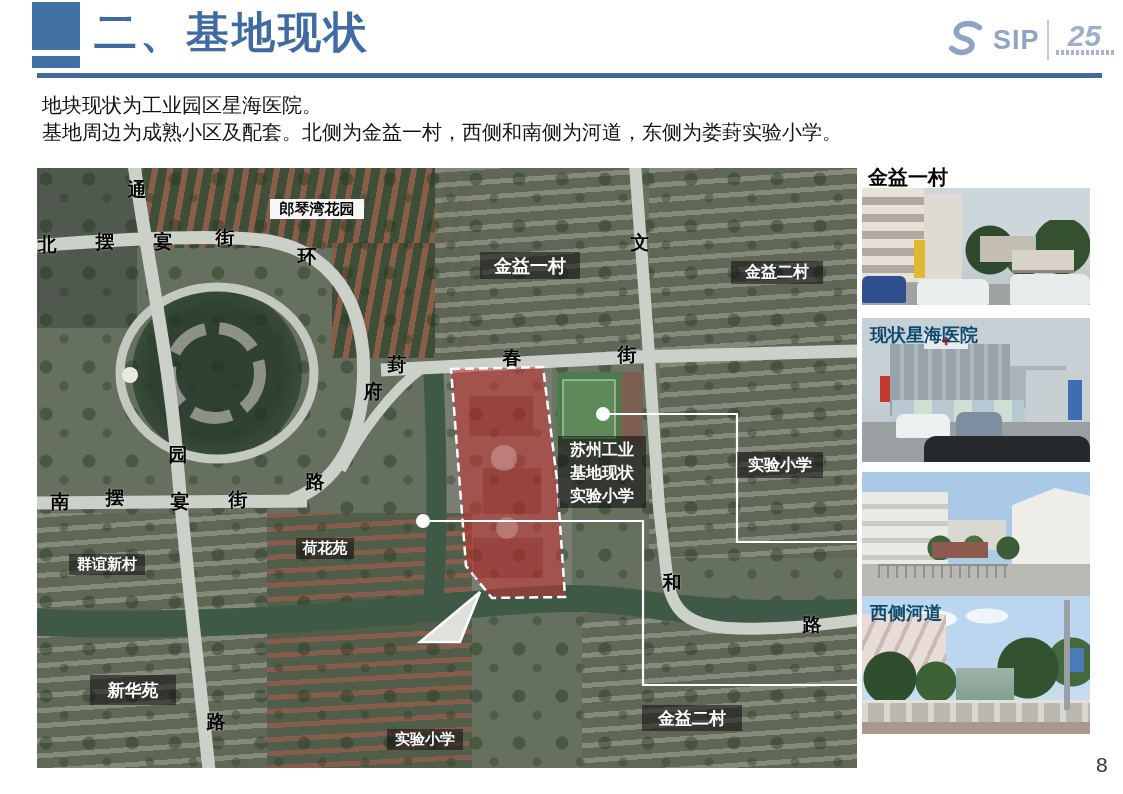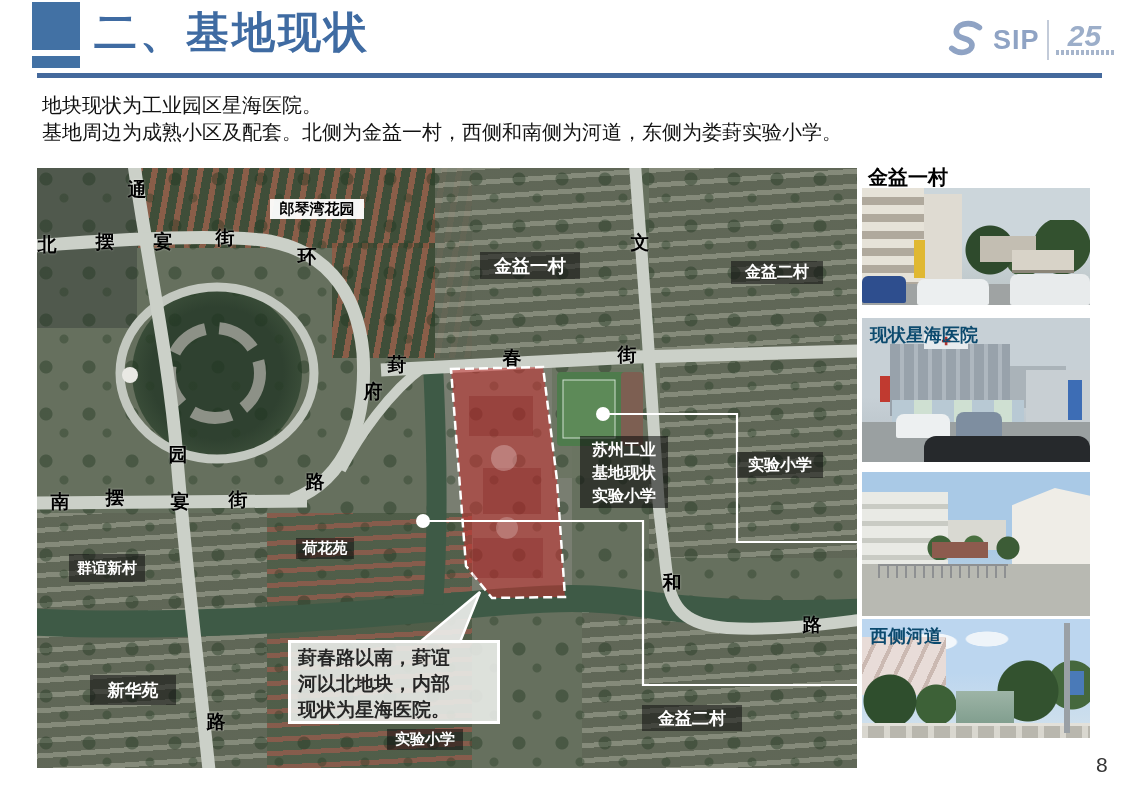--- a/index.html
+++ b/index.html
@@ -34,21 +34,21 @@
      background-size:43px 47px}
   .map svg{position:absolute;inset:0;z-index:2}
   .roundabout{position:absolute;left:95px;top:120px;width:170px;height:170px;border-radius:50%;
      background:radial-gradient(circle,#2f4130 0 55%,#3c4f3a 75%,transparent 76%);z-index:1}
 
   .sl{position:absolute;transform:translate(-50%,-50%);font-size:19px;font-weight:900;color:#000;
       z-index:3;white-space:nowrap;text-shadow:0 0 2px rgba(255,255,255,.55)}
   .al{position:absolute;background:rgba(15,15,15,.55);color:#fff;font-weight:700;display:flex;
       align-items:center;justify-content:center;z-index:3;white-space:nowrap}
   .al-white{background:rgba(255,255,255,.95);color:#000}
-  .school-lb{position:absolute;left:543px;top:268px;width:88px;height:72px;background:rgba(10,10,10,.55);
+  .school-lb{position:absolute;left:521px;top:268px;width:88px;height:72px;background:rgba(10,10,10,.55);
       color:#fff;font-size:16px;font-weight:700;line-height:23px;z-index:3;text-align:center;padding-top:2px;box-sizing:border-box}
   .callout{position:absolute;left:251px;top:472px;width:212px;height:84px;background:rgba(238,240,237,.88);
       border:3px solid #fff;z-index:4;font-size:19px;font-weight:700;color:#262626;line-height:26px;
       padding:2px 7px;box-sizing:border-box;white-space:nowrap}
 
   
   .photo{position:absolute;left:862px;width:228px;overflow:hidden;background:#9db3c4}
   .pl{position:absolute;left:8px;top:5px;z-index:5;font-size:18px;font-weight:800;color:#0c4a6e;white-space:nowrap}
   .pl-above{position:absolute;left:868px;top:164px;font-size:20px;font-weight:800;color:#000}
   .ph-el{position:absolute}
@@ -152,36 +152,31 @@
     <span class="sl" style="left:201px;top:332px">街</span>
     <span class="sl" style="left:635px;top:415px">和</span>
     <span class="sl" style="left:775px;top:457px">路</span>
     <span class="sl" style="left:179px;top:554px">路</span>
 
     <div class="al al-white" style="left:233px;top:31px;width:94px;height:20px;font-size:15px">郎琴湾花园</div>
     <div class="al" style="left:443px;top:84px;width:100px;height:27px;font-size:18px">金益一村</div>
     <div class="al" style="left:694px;top:93px;width:92px;height:23px;font-size:16px">金益二村</div>
     <div class="al" style="left:700px;top:284px;width:86px;height:26px;font-size:16px">实验小学</div>
     <div class="al" style="left:259px;top:370px;width:58px;height:21px;font-size:15px">荷花苑</div>
-    <div class="al" style="left:32px;top:386px;width:76px;height:28px;font-size:15px">群谊新村</div>
+    <div class="al" style="left:32px;top:386px;width:76px;height:21px;font-size:15px">群谊新村</div>
     <div class="al" style="left:53px;top:507px;width:86px;height:30px;font-size:17px">新华苑</div>
     <div class="al" style="left:350px;top:561px;width:76px;height:21px;font-size:15px">实验小学</div>
     <div class="al" style="left:605px;top:537px;width:100px;height:26px;font-size:17px">金益二村</div>
 
     <div class="school-lb">
       <div>苏州工业</div>
       <div>基地现状</div>
       <div>实验小学</div>
     </div>
 
-    <div class="callout">
-      <div>葑春路以南，葑谊</div>
-      <div>河以北地块，内部</div>
-      <div>现状为星海医院。</div>
-    </div>
   </div>
 
   <div class="pl-above">金益一村</div>
 
   <div class="photo" style="top:188px;height:117px">
     <div class="ph-el" style="inset:0;background:linear-gradient(#ccd6db 48%,#b9c2c3)"></div>
     <div class="ph-el" style="left:0;top:0;width:62px;height:117px;background:repeating-linear-gradient(180deg,#e6e2d8 0 9px,#b0a99d 9px 17px)"></div>
     <div class="ph-el" style="left:62px;top:6px;width:38px;height:96px;background:#dfdbd2"></div>
     <div class="ph-el" style="left:100px;top:32px;width:130px;height:58px;background:radial-gradient(circle 26px at 28px 30px,#2e4a2c 0 24px,transparent 25px),radial-gradient(circle 30px at 100px 26px,#33512f 0 28px,transparent 29px),radial-gradient(circle 20px at 62px 38px,#3c5a36 0 18px,transparent 19px)"></div>
     <div class="ph-el" style="left:118px;top:48px;width:56px;height:26px;background:#c3beb2"></div>
@@ -213,21 +208,21 @@
     <div class="ph-el" style="inset:0;background:linear-gradient(#a9c9e6 50%,#c6d6de)"></div>
     <div class="ph-el" style="left:0;top:20px;width:86px;height:72px;background:repeating-linear-gradient(180deg,#e9eae5 0 12px,#c9cbc4 12px 17px)"></div>
     <div class="ph-el" style="left:86px;top:48px;width:58px;height:30px;background:#d9d9d2"></div>
     <div class="ph-el" style="left:150px;top:16px;width:78px;height:78px;background:#efede7;clip-path:polygon(0 22%,55% 0,100% 10%,100% 100%,0 100%)"></div>
     <div class="ph-el" style="left:60px;top:62px;width:104px;height:26px;background:radial-gradient(circle 14px at 18px 14px,#3f6339 0 12px,transparent 13px),radial-gradient(circle 12px at 52px 12px,#4a7040 0 10px,transparent 11px),radial-gradient(circle 13px at 86px 14px,#3c5c36 0 11px,transparent 12px)"></div>
     <div class="ph-el" style="left:70px;top:70px;width:56px;height:16px;background:#8d5b4e"></div>
     <div class="ph-el" style="left:0;top:92px;width:228px;height:52px;background:#b8b9b2"></div>
     <div class="ph-el" style="left:16px;top:92px;width:130px;height:12px;background:repeating-linear-gradient(90deg,#8e9092 0 2px,transparent 2px 9px);border-top:2px solid #8e9092"></div>
   </div>
 
-  <div class="photo" style="top:619px;height:119px">
+  <div class="photo" style="top:596px;height:138px">
     <div class="ph-el" style="inset:0;background:linear-gradient(#bcd6ef 45%,#d3e2ec)"></div>
     <div class="ph-el" style="left:30px;top:8px;width:120px;height:30px;background:radial-gradient(ellipse 40px 14px at 40px 15px,#f2f7fb 0 60%,transparent 65%),radial-gradient(ellipse 34px 12px at 95px 12px,#eef4f9 0 60%,transparent 65%)"></div>
     <div class="ph-el" style="left:0;top:18px;width:84px;height:58px;background:repeating-linear-gradient(115deg,#e8dcd8 0 12px,#cbb9b2 12px 16px)"></div>
     <div class="ph-el" style="left:0;top:52px;width:104px;height:58px;background:radial-gradient(circle 28px at 28px 30px,#2f4e2d 0 26px,transparent 27px),radial-gradient(circle 22px at 74px 34px,#3d6137 0 20px,transparent 21px)"></div>
     <div class="ph-el" style="left:126px;top:36px;width:102px;height:74px;background:radial-gradient(circle 32px at 40px 36px,#33522f 0 30px,transparent 31px),radial-gradient(circle 26px at 84px 30px,#45683d 0 24px,transparent 25px)"></div>
     <div class="ph-el" style="left:94px;top:72px;width:58px;height:36px;background:linear-gradient(#9db4a6,#7e9c8c)"></div>
     <div class="ph-el" style="left:0;top:104px;width:228px;height:22px;background:repeating-linear-gradient(90deg,#d9d7cf 0 6px,#b9b7ae 6px 22px);border-top:3px solid #e3e1da"></div>
     <div class="ph-el" style="left:0;top:126px;width:228px;height:13px;background:#a8998f"></div>
     <div class="ph-el" style="left:202px;top:4px;width:6px;height:110px;background:#9aa0a5"></div>
     <div class="ph-el" style="left:208px;top:52px;width:14px;height:24px;background:#4a7ab8"></div>

